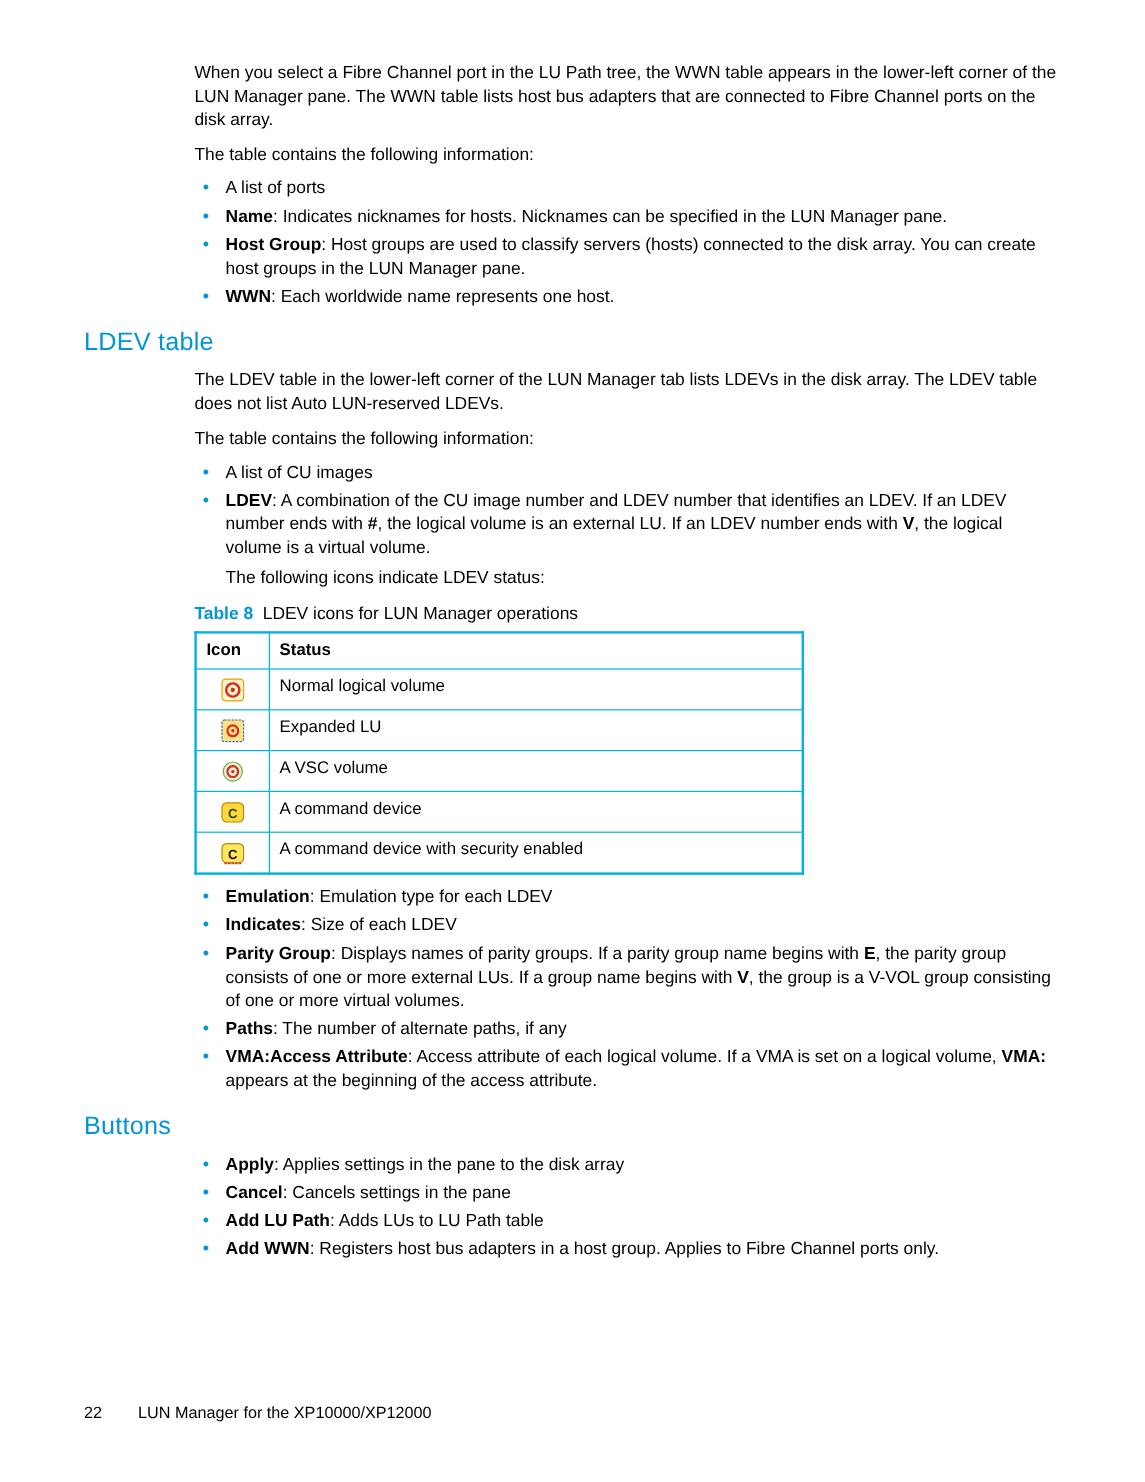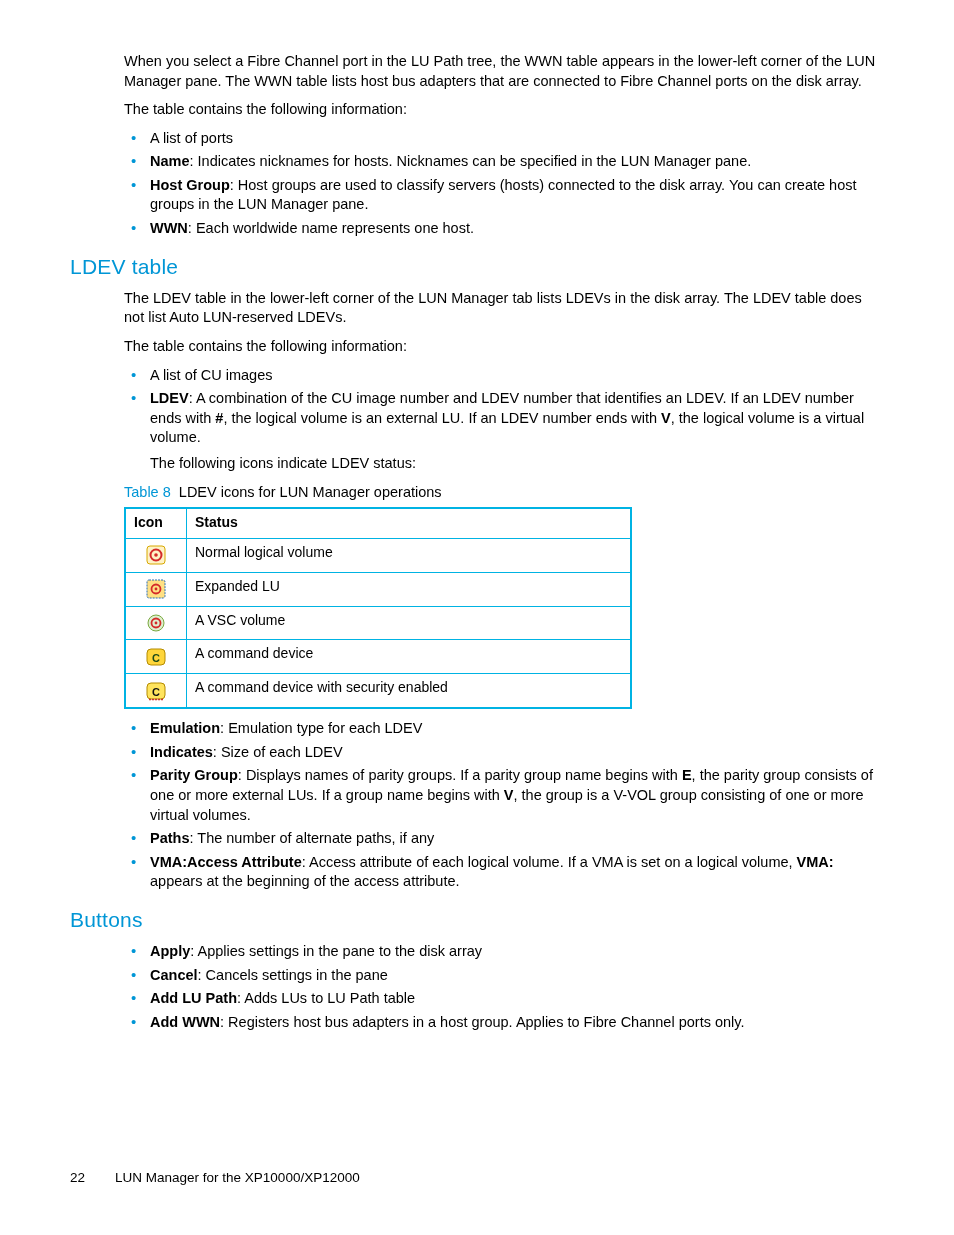--- a/index.html
+++ b/index.html
@@ -14,21 +14,21 @@
     background: #fff;
   }
   .page {
     box-sizing: border-box;
     width: 954px;
     min-height: 1235px;
     padding: 52px 70px 30px 70px;
     position: relative;
   }
   .body-col {
-    margin-left: 54px;
+    margin-left: 92px;
   }
   p { margin: 0 0 9px 0; }
   ul {
     margin: 2px 0 10px 0;
     padding-left: 22px;
     list-style: none;
   }
   ul > li {
     position: relative;
     margin: 4px 0 4px 0;
@@ -52,21 +52,21 @@
     font-size: 21px;
     color: #0096d6;
     margin: 14px 0 8px 0;
     letter-spacing: 0.2px;
   }
   .table-caption {
     margin: 6px 0 4px 0;
   }
   .table-caption .tbl-label {
     color: #0096d6;
-    font-weight: 400;
+    font-weight: 700;
   }
   table.ldev {
     border-collapse: collapse;
     border: 2px solid #00b3e3;
     width: 508px;
     margin: 2px 0 10px 0;
   }
   table.ldev th, table.ldev td {
     border: 1px solid #00b3e3;
     text-align: left;

